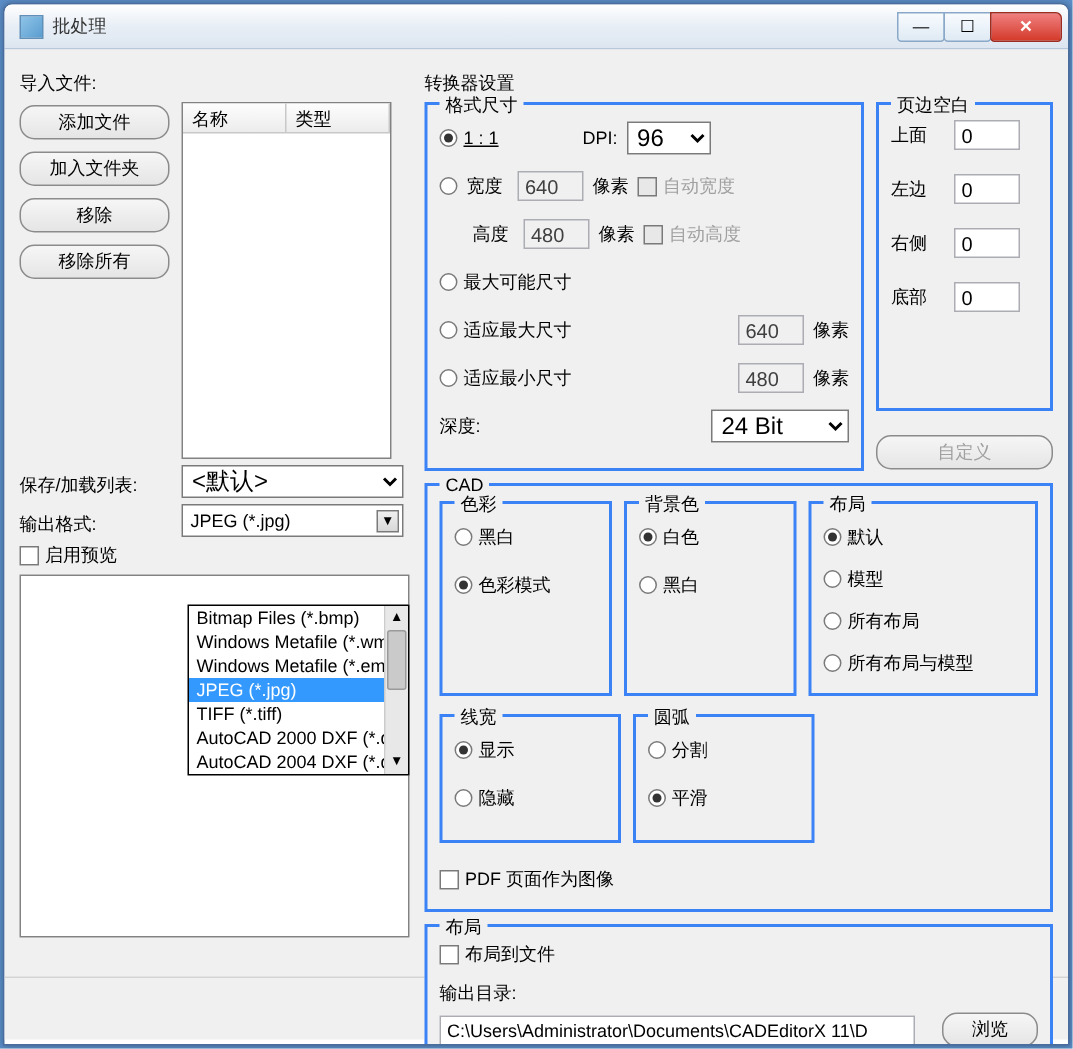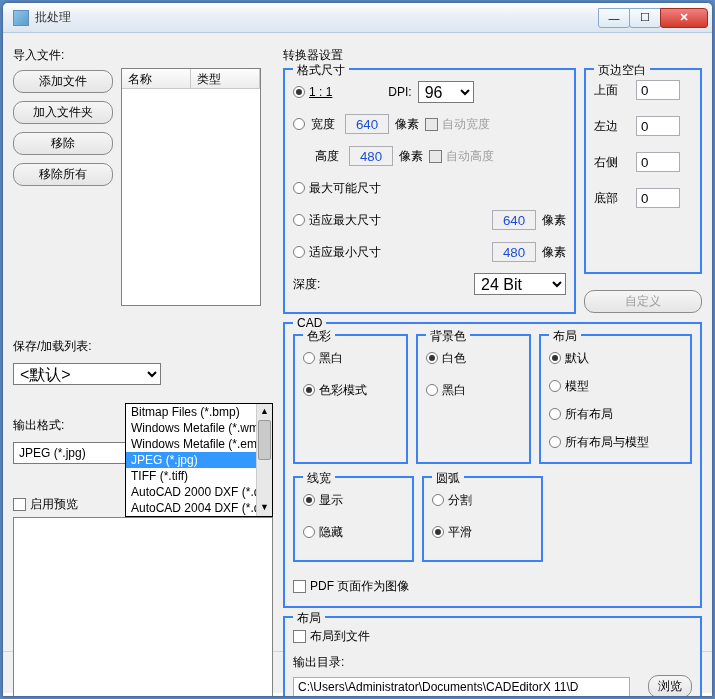--- a/index.html
+++ b/index.html
@@ -14,21 +14,21 @@
 .client { display: flex; padding: 8px 10px; height: 618px; gap: 10px; background: #f0f0f0; }
 .left-col { width: 260px; }
 .right-col { flex: 1; }
 .section-label { margin: 6px 0 4px; }
 .btn { display: inline-block; width: 100px; height: 23px; line-height: 21px; text-align: center; border: 1px solid #8b8b8b; background: linear-gradient(#f6f6f6,#e5e5e5); border-radius: 10px; cursor: pointer; font-size: 12px; }
 .btn-stack { display: flex; flex-direction: column; gap: 8px; margin-top: 2px; }
 .import-row { display: flex; gap: 8px; align-items: flex-start; }
 .file-list { width: 140px; height: 238px; border: 1px solid #828282; background: #fff; }
 .file-list .hdr { display: flex; height: 20px; background: linear-gradient(#fdfdfd,#ececec); border-bottom: 1px solid #c8c8c8; }
 .file-list .hdr span { flex: 1; padding: 2px 6px; border-right: 1px solid #c8c8c8; }
-.row2 { display: flex; align-items: flex-start; gap: 8px; margin-top: 32px; flex-direction: column; }
+.row2 { display: flex; align-items: flex-end; gap: 8px; margin-top: 4px; }
 .row2 label { width: 100px; }
 .select { border: 1px solid #7a7a7a; background: #fff; height: 22px; font-size: 16px; padding: 1px 2px; }
 .select.wide { width: 148px; }
 .combo { width: 148px; height: 22px; border: 1px solid #7a7a7a; background: #fff; display: flex; align-items: center; justify-content: space-between; padding: 0 2px 0 5px; }
 .combo .arrow { width: 15px; height: 15px; border: 1px solid #7a7a7a; background: linear-gradient(#f0f0f0,#d8d8d8); text-align: center; line-height: 13px; font-size: 9px; }
 .dropdown-list { position: absolute; width: 148px; border: 1px solid #000; background: #fff; z-index: 100; }
 .dropdown-list .item { padding: 1px 5px; white-space: nowrap; overflow: hidden; cursor: pointer; }
 .dropdown-list .item.selected { background: #3399ff; color: #fff; }
 .dropdown-list .scroll { position: absolute; right: 0; top: 0; bottom: 0; width: 16px; background: #e8e8e8; border-left: 1px solid #ccc; }
 .dropdown-list .scroll .thumb { position: absolute; left: 1px; right: 1px; top: 16px; height: 40px; background: #cacaca; border: 1px solid #9a9a9a; border-radius: 2px; }
@@ -36,21 +36,21 @@
 .checkbox { display: inline-flex; align-items: center; gap: 4px; }
 .checkbox .box { width: 13px; height: 13px; border: 1px solid #7a7a7a; background: #fff; }
 .preview-box { width: 100%; height: 242px; border: 1px solid #828282; background: #fff; margin-top: 4px; }
 .group { border: 2px solid #3b82f6; padding: 10px 8px 8px; margin-bottom: 8px; position: relative; background: #f0f0f0; }
 .group > .gtitle { position: absolute; top: -8px; left: 8px; background: #f0f0f0; padding: 0 4px; }
 .format-row { display: flex; align-items: center; margin-bottom: 8px; gap: 6px; min-height: 24px; }
 .radio { display: inline-flex; align-items: center; gap: 4px; }
 .radio .dot { width: 12px; height: 12px; border: 1px solid #7a7a7a; border-radius: 50%; background: #fff; display: flex; align-items: center; justify-content: center; }
 .radio .dot.on::after { content: ''; width: 6px; height: 6px; background: #333; border-radius: 50%; }
 .num-input { width: 44px; height: 20px; border: 1px solid #abadb3; background: #fff; text-align: left; padding: 1px 4px; }
-.num-input.ro { background: #f0f0f0; color: #1d4ed8; text-align: center; }
+.num-input.ro { background: #f0f0f0; color: #404040; text-align: left; }
 .disabled { color: #a0a0a0; }
 .margin-grid { display: grid; grid-template-columns: 36px 58px; gap: 16px 6px; align-items: center; }
 .flex-row { display: flex; gap: 8px; }
 .cad-cols { display: flex; gap: 8px; }
 .cad-cols .group { flex: 1; }
 .outdir-row { display: flex; align-items: center; gap: 18px; margin-top: 4px; }
 .outdir-row input { flex: 1; height: 20px; border: 1px solid #abadb3; background: #fff; padding: 1px 4px; font-size: 12px; }
 .footer { height: 42px; border-top: 1px solid #d4d4d4; display: flex; align-items: center; justify-content: flex-end; gap: 12px; padding-right: 20px; background: #f0f0f0; }
 .footer .btn { width: 88px; }
 .left-wrapper { position: relative; }
@@ -319,21 +319,21 @@
 
       <div class="group">
         <div class="gtitle">布局</div>
         <div class="checkbox">
             <span class="box"></span>
             <span>布局到文件</span>
           </div>
         <div style="margin-top:8px">输出目录:</div>
         <div class="outdir-row">
           <input value="C:\Users\Administrator\Documents\CADEditorX 11\D" style="">
-          <div class="btn" style="width:44px">浏览</div>
+          <div class="btn" style="width:64px">浏览</div>
         </div>
       </div>
 
     </div>
   </div>
 
   <div class="footer">
     <div class="btn disabled">开始</div>
     <div class="btn">日志文件</div>
     <div class="btn">关闭</div>

